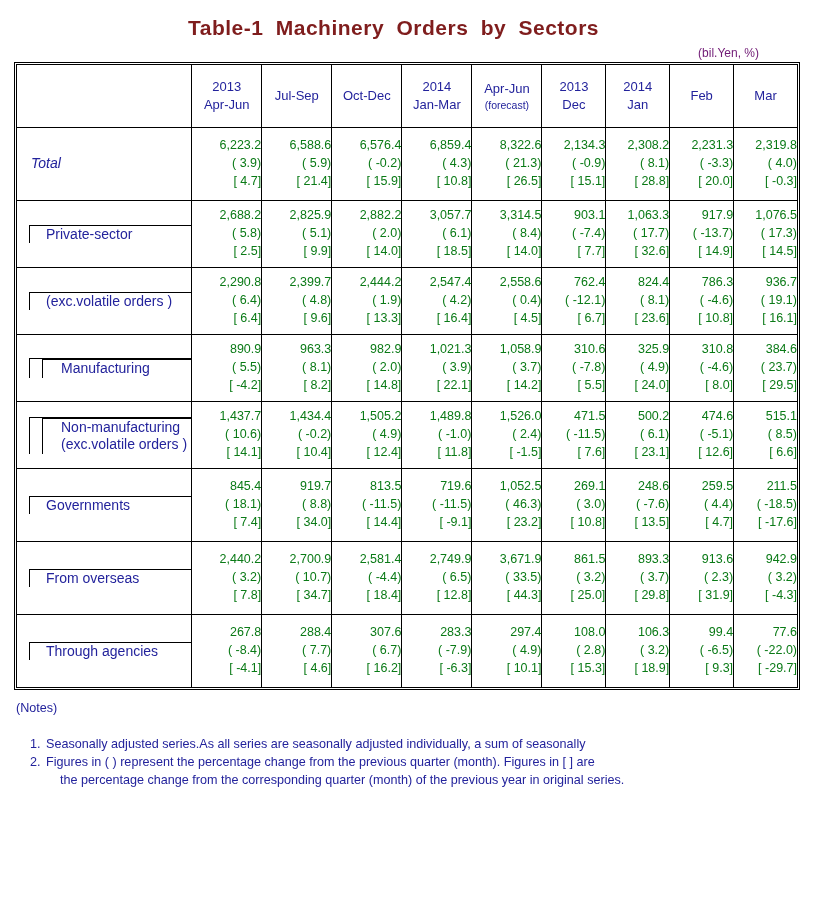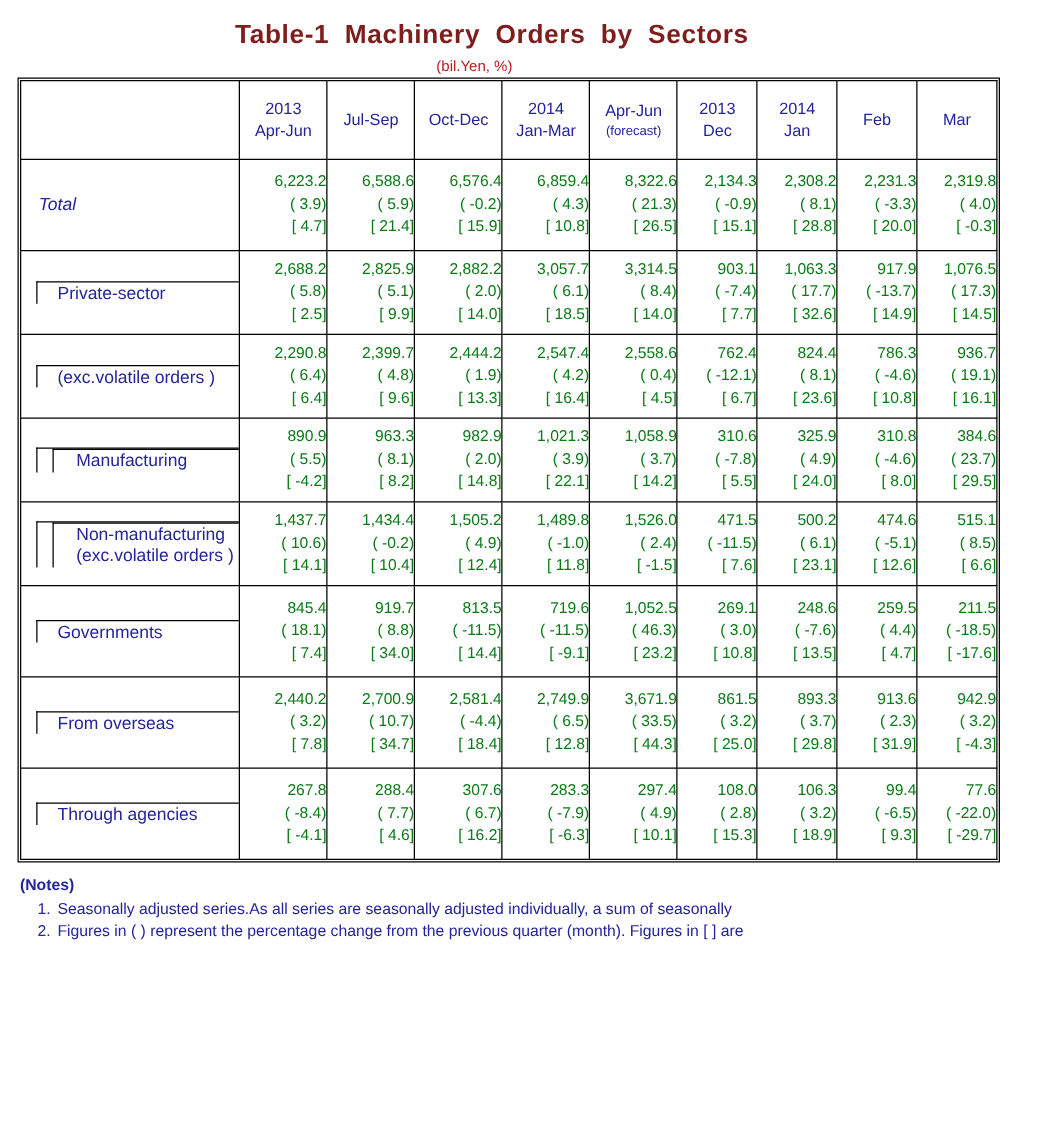--- a/index.html
+++ b/index.html
@@ -21,22 +21,22 @@
     color: #7f1d1d;
     font-weight: bold;
     font-size: 21px;
     letter-spacing: 0.5px;
     padding-top: 16px;
     padding-right: 44px;
     word-spacing: 6px;
   }
 
   .unit-line {
-    text-align: center;
-    color: #b91c1c;
+    text-align: right;
+    color: #701a75;
     font-size: 12px;
     padding-right: 72px;
     padding-top: 6px;
     padding-bottom: 2px;
   }
 
   
   .table-wrap {
     margin: 0 14px 0 14px;
     border: 1px solid #000;
@@ -122,21 +122,21 @@
   .r-ovs td   { height: 72px; }
   .r-agn td   { height: 72px; }
 
   
   .notes {
     color: #23239c;
     font-size: 12.6px;
     margin: 10px 0 0 16px;
     line-height: 1.42;
   }
-  .notes-head { margin-bottom: 1px; font-weight: bold; }
+  .notes-head { margin-bottom: 18px; }
   .note-row {
     display: block;
     padding-left: 14px;
   }
   .note-row .n-num { display: inline-block; width: 16px; }
   .note-cont { display: block; padding-left: 30px; }
 </style>
 </head>
 <body>
 
@@ -633,15 +633,16 @@
 </div>
 
 <div class="notes">
   <div class="notes-head">(Notes)</div>
   <div>
     <div class="note-row">
       <span class="n-num">1.</span><span>Seasonally adjusted series.As all series are seasonally adjusted individually, a sum of seasonally</span>
     </div>
     <div class="note-row">
       <span class="n-num">2.</span><span>Figures in ( ) represent the percentage change from the previous quarter (month). Figures in [ ] are</span>
+      <span class="note-cont">the percentage change from the corresponding quarter (month) of the previous year in original series.</span>
     </div>
   </div>
 </div>
 
 </body></html>

